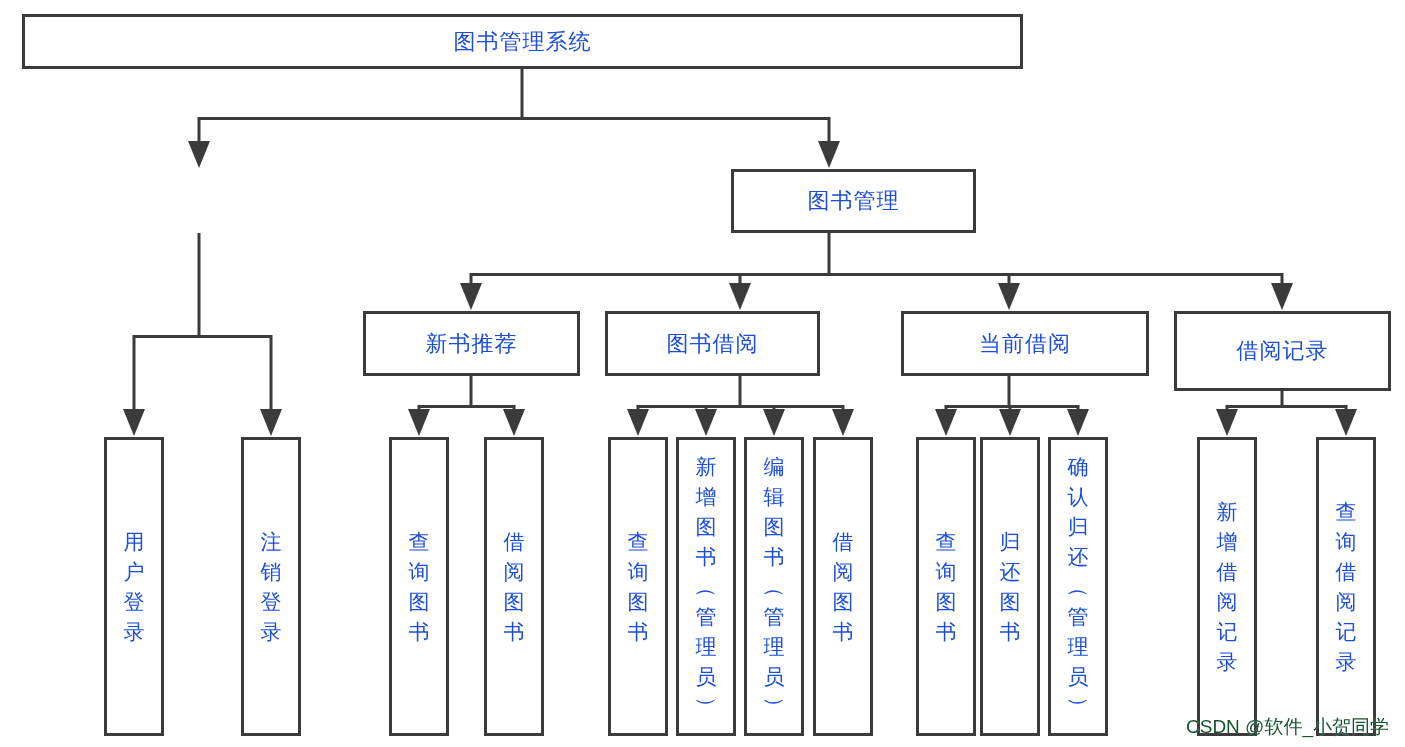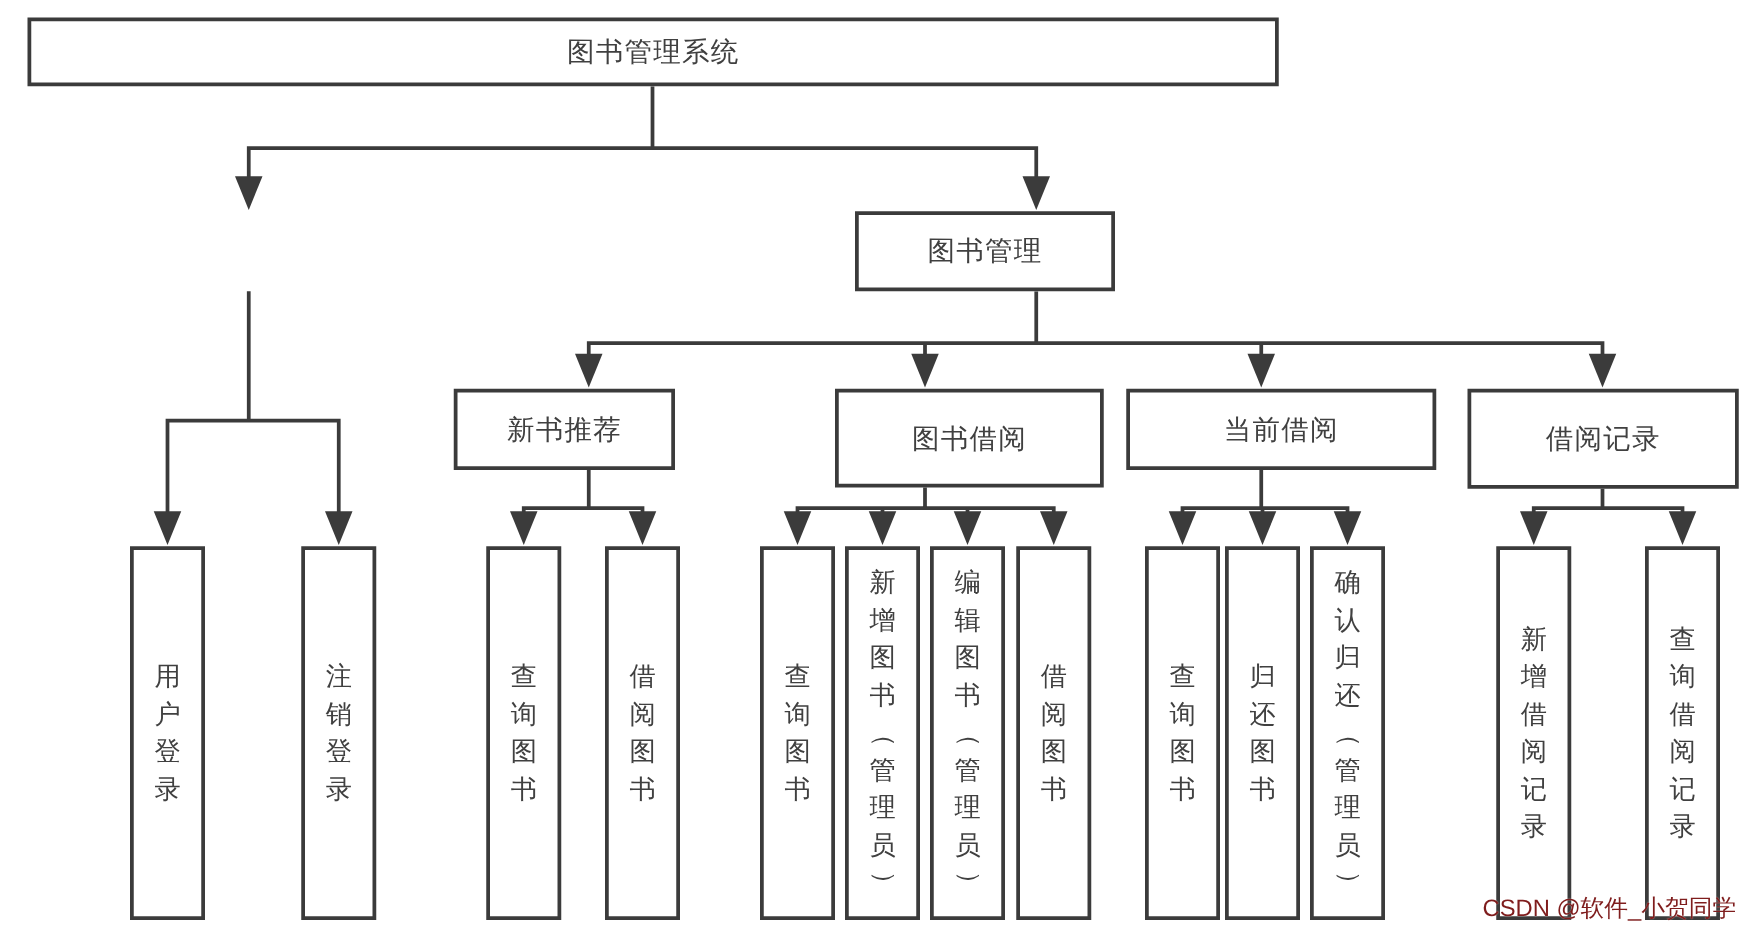--- a/index.html
+++ b/index.html
@@ -19,21 +19,21 @@
     position: absolute;
     left: 0; top: 0;
     width: 1405px; height: 747px;
     z-index: 1;
   }
   .node {
     position: absolute;
     box-sizing: border-box;
     background: #ffffff;
     border: 3px solid #3b3b3b;
-    color: #404040;
+    color: #1d4ed8;
     display: flex;
     align-items: center;
     justify-content: center;
     z-index: 2;
   }
   .node.h {
     font-size: 22px;
     letter-spacing: 1px;
     white-space: nowrap;
   }
@@ -46,21 +46,21 @@
     letter-spacing: 0;
   }
   .node.v .vtext div { text-align: center; }
   .node.v .vtext div.rot { transform: rotate(90deg); }
   .watermark {
     position: absolute;
     left: 1186px;
     top: 714px;
     width: 212px;
     font-size: 19px;
-    color: #7f1d1d;
+    color: #14532d;
     white-space: nowrap;
     z-index: 5;
     text-shadow: 0 0 1px rgba(255,255,255,.6);
   }
 </style>
 </head>
 <body>
 
 <div class="canvas">
 
@@ -104,28 +104,28 @@
       <polygon points="1067,409 1089,409 1078,436"></polygon>
       <polygon points="1216,409 1238,409 1227,436"></polygon>
       <polygon points="1335,409 1357,409 1346,436"></polygon>
     </g>
   </svg>
 
   <div class="node h" style="left:22px; top:14px; width:1001px; height:55px;">
     <span>图书管理系统</span>
   </div>
 
-  <div class="node h" style="left:684px; top:169px; width:208px; height:64px;">
+  <div class="node h" style="left:731px; top:169px; width:245px; height:64px;">
     <span>图书管理</span>
   </div>
 
-  <div class="node h" style="left:363px; top:311px; width:177px; height:65px;">
+  <div class="node h" style="left:363px; top:311px; width:217px; height:65px;">
     <span>新书推荐</span>
   </div>
-  <div class="node h" style="left:668px; top:311px; width:215px; height:79px;">
+  <div class="node h" style="left:605px; top:311px; width:215px; height:65px;">
     <span>图书借阅</span>
   </div>
   <div class="node h" style="left:901px; top:311px; width:248px; height:65px;">
     <span>当前借阅</span>
   </div>
   <div class="node h" style="left:1174px; top:311px; width:217px; height:80px;">
     <span>借阅记录</span>
   </div>
 
   <div class="node v" style="left:104px; top:437px; width:60px; height:299px;">

